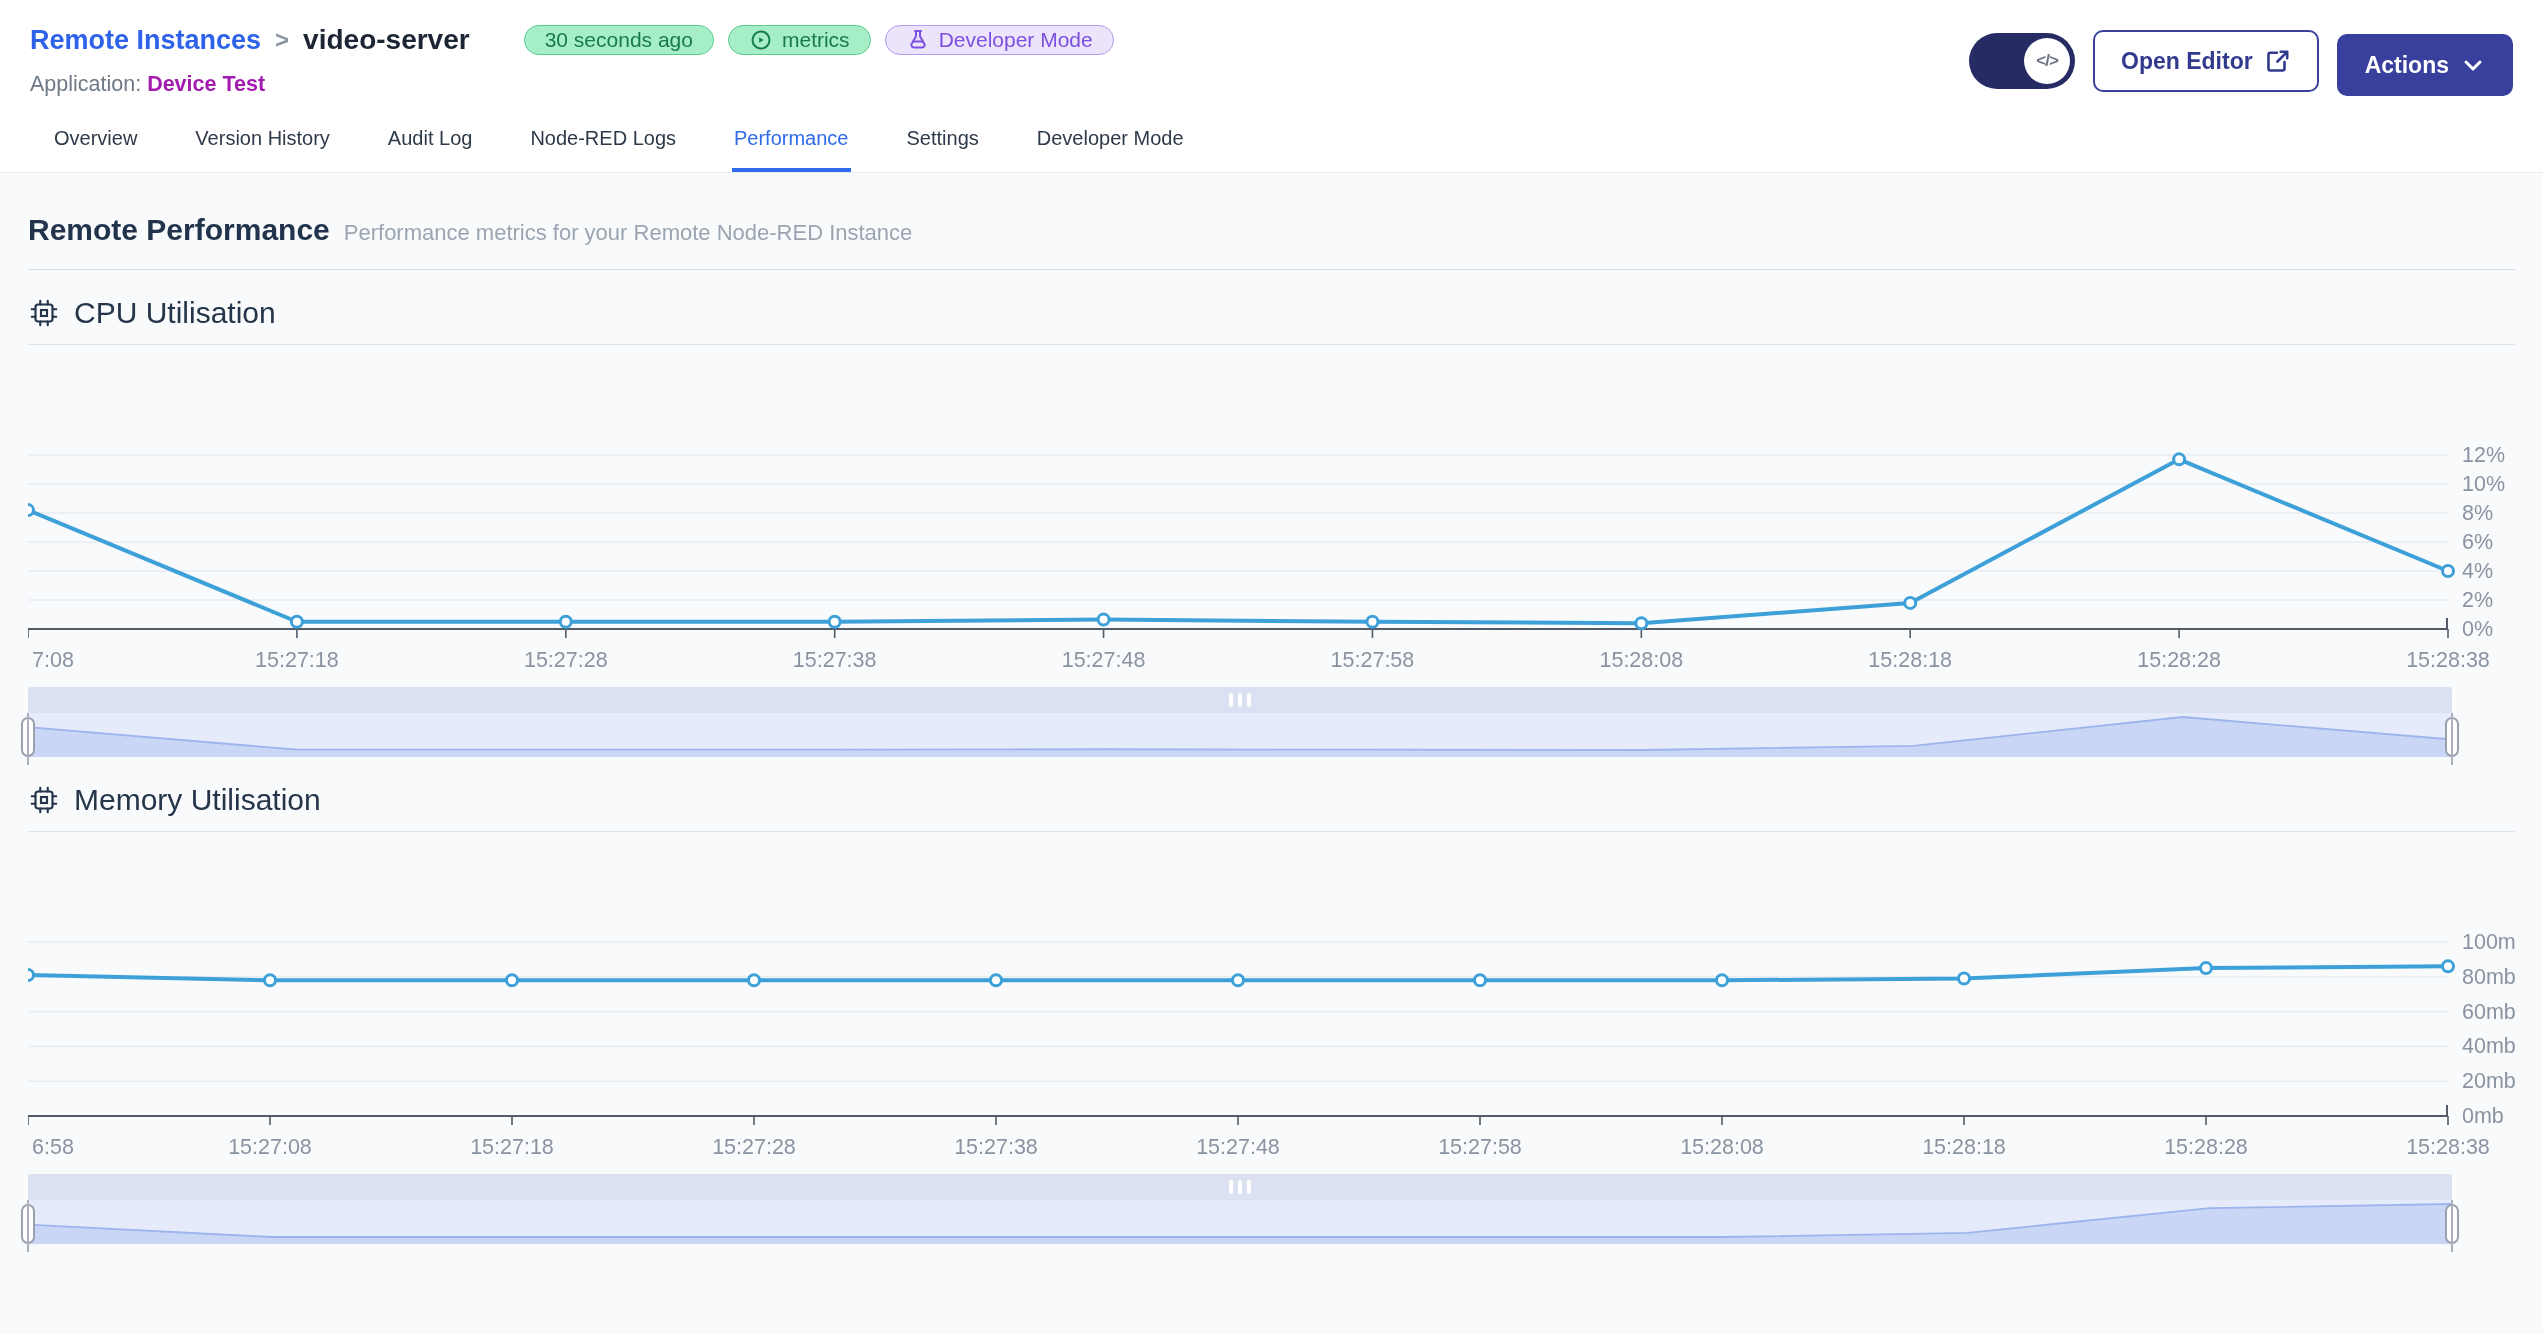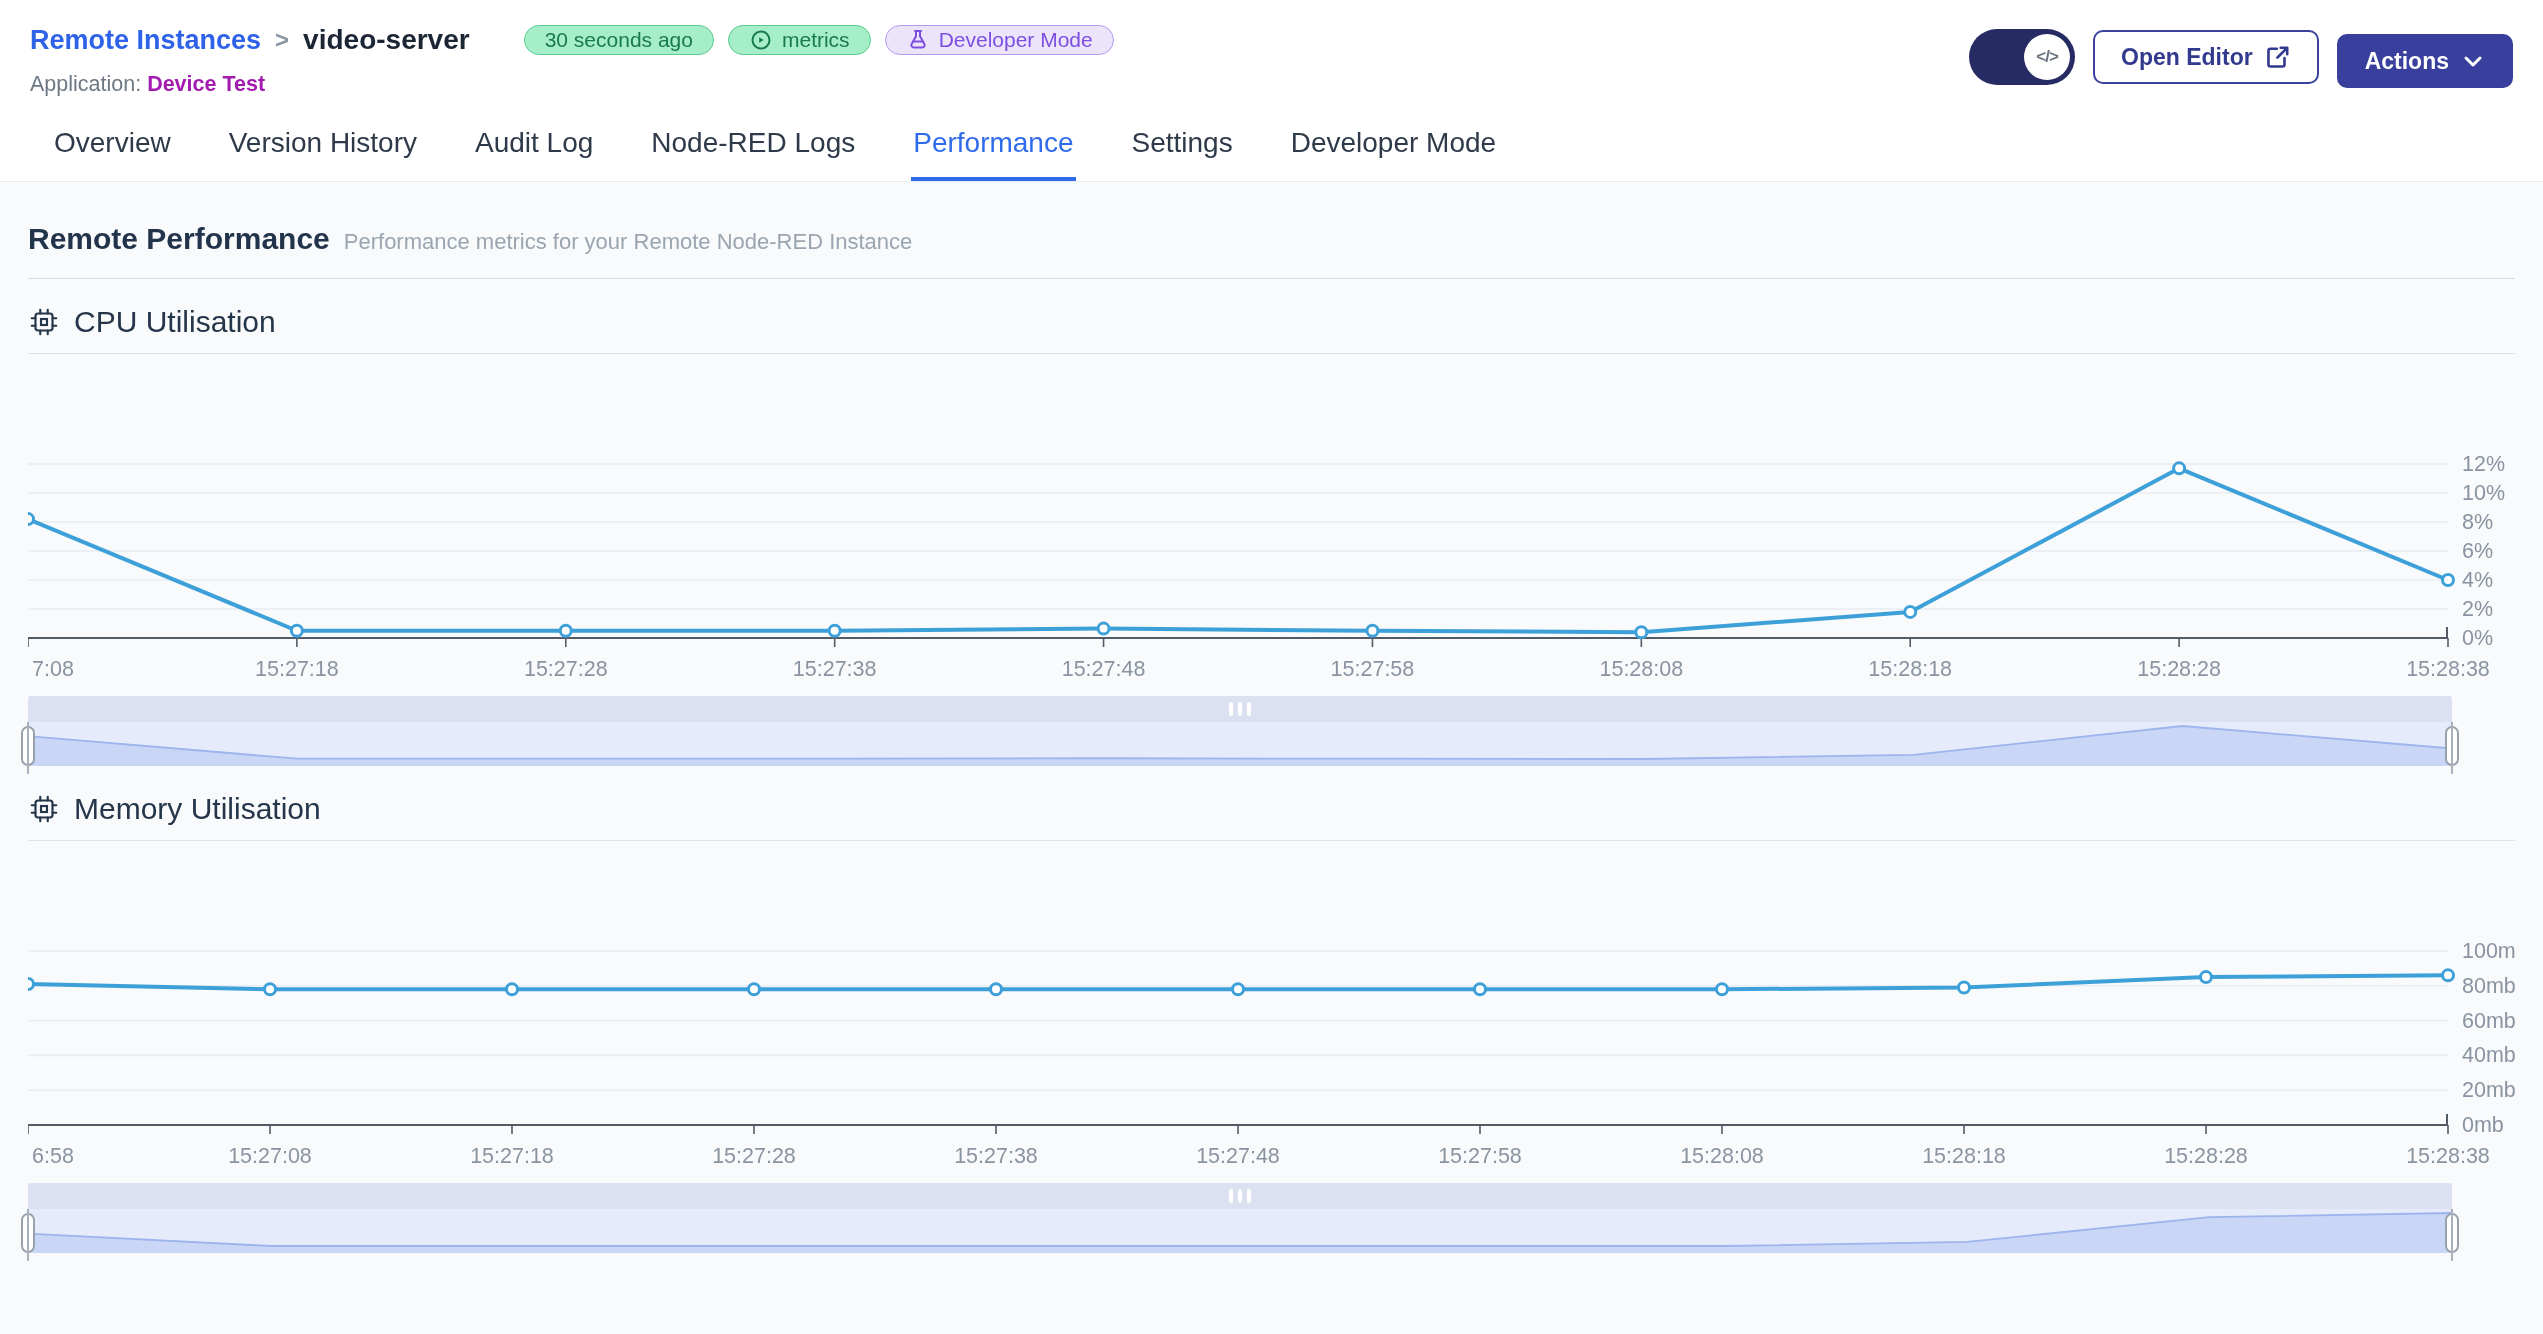--- a/index.html
+++ b/index.html
@@ -22,29 +22,29 @@
   .app-row { margin-top:16px; font-size:21.5px; color:#6e7885; }
   .app-link { color:#a21caf; cursor:pointer;font-weight:bold; }
 
   .header-right { display:flex; align-items:center; gap:18px; padding-top:2px; }
   .dev-toggle { width:106px; height:56px; background:#262b64; border-radius:28px;
                 position:relative; cursor:pointer; }
   .dev-toggle .knob { position:absolute; right:5px; top:5px; width:46px; height:46px;
                 background:#ffffff; border-radius:50%; display:flex; align-items:center;
                 justify-content:center; font-size:17px; font-weight:bold; color:#6b7280;
                 letter-spacing:-1px; }
-  .btn { height:54px; border-radius:10px; display:flex; align-items:center; gap:12px;
+  .btn { height:62px; border-radius:10px; display:flex; align-items:center; gap:12px;
          padding:0 26px; font-size:23px; font-weight:bold; cursor:pointer; }
   .btn-outline { background:#ffffff; border:2px solid #3b429e; color:#323a8d; }
   .btn-solid { background:#383f9c; border:2px solid #383f9c; color:#ffffff;margin-top:8px; }
 
   
   .tabs { margin-top:22px; padding:0 30px 0 52px; display:flex; gap:54px;
           border-bottom:1px solid #e9ecf0; }
-  .tab { font-size:28px; color:#2e3a49; padding:8px 2px 18px 2px; cursor:pointer;
+  .tab { font-size:20px; color:#2e3a49; padding:8px 2px 18px 2px; cursor:pointer;
          border-bottom:4px solid transparent; }
   .tab.active { color:#2f6bea; border-bottom-color:#2f6bea; }
 
   
   .content { background:#f8fafb; height:100%; padding:0 28px; }
   .page-head { padding-top:40px; display:flex; align-items:baseline; gap:14px; }
   .page-title { font-size:30px; font-weight:600; color:#22334c; }
   .page-subtitle { font-size:22px; color:#9aa5b1; }
   .rule { border-bottom:1.5px solid #d7dce2; margin-top:22px; }
 

